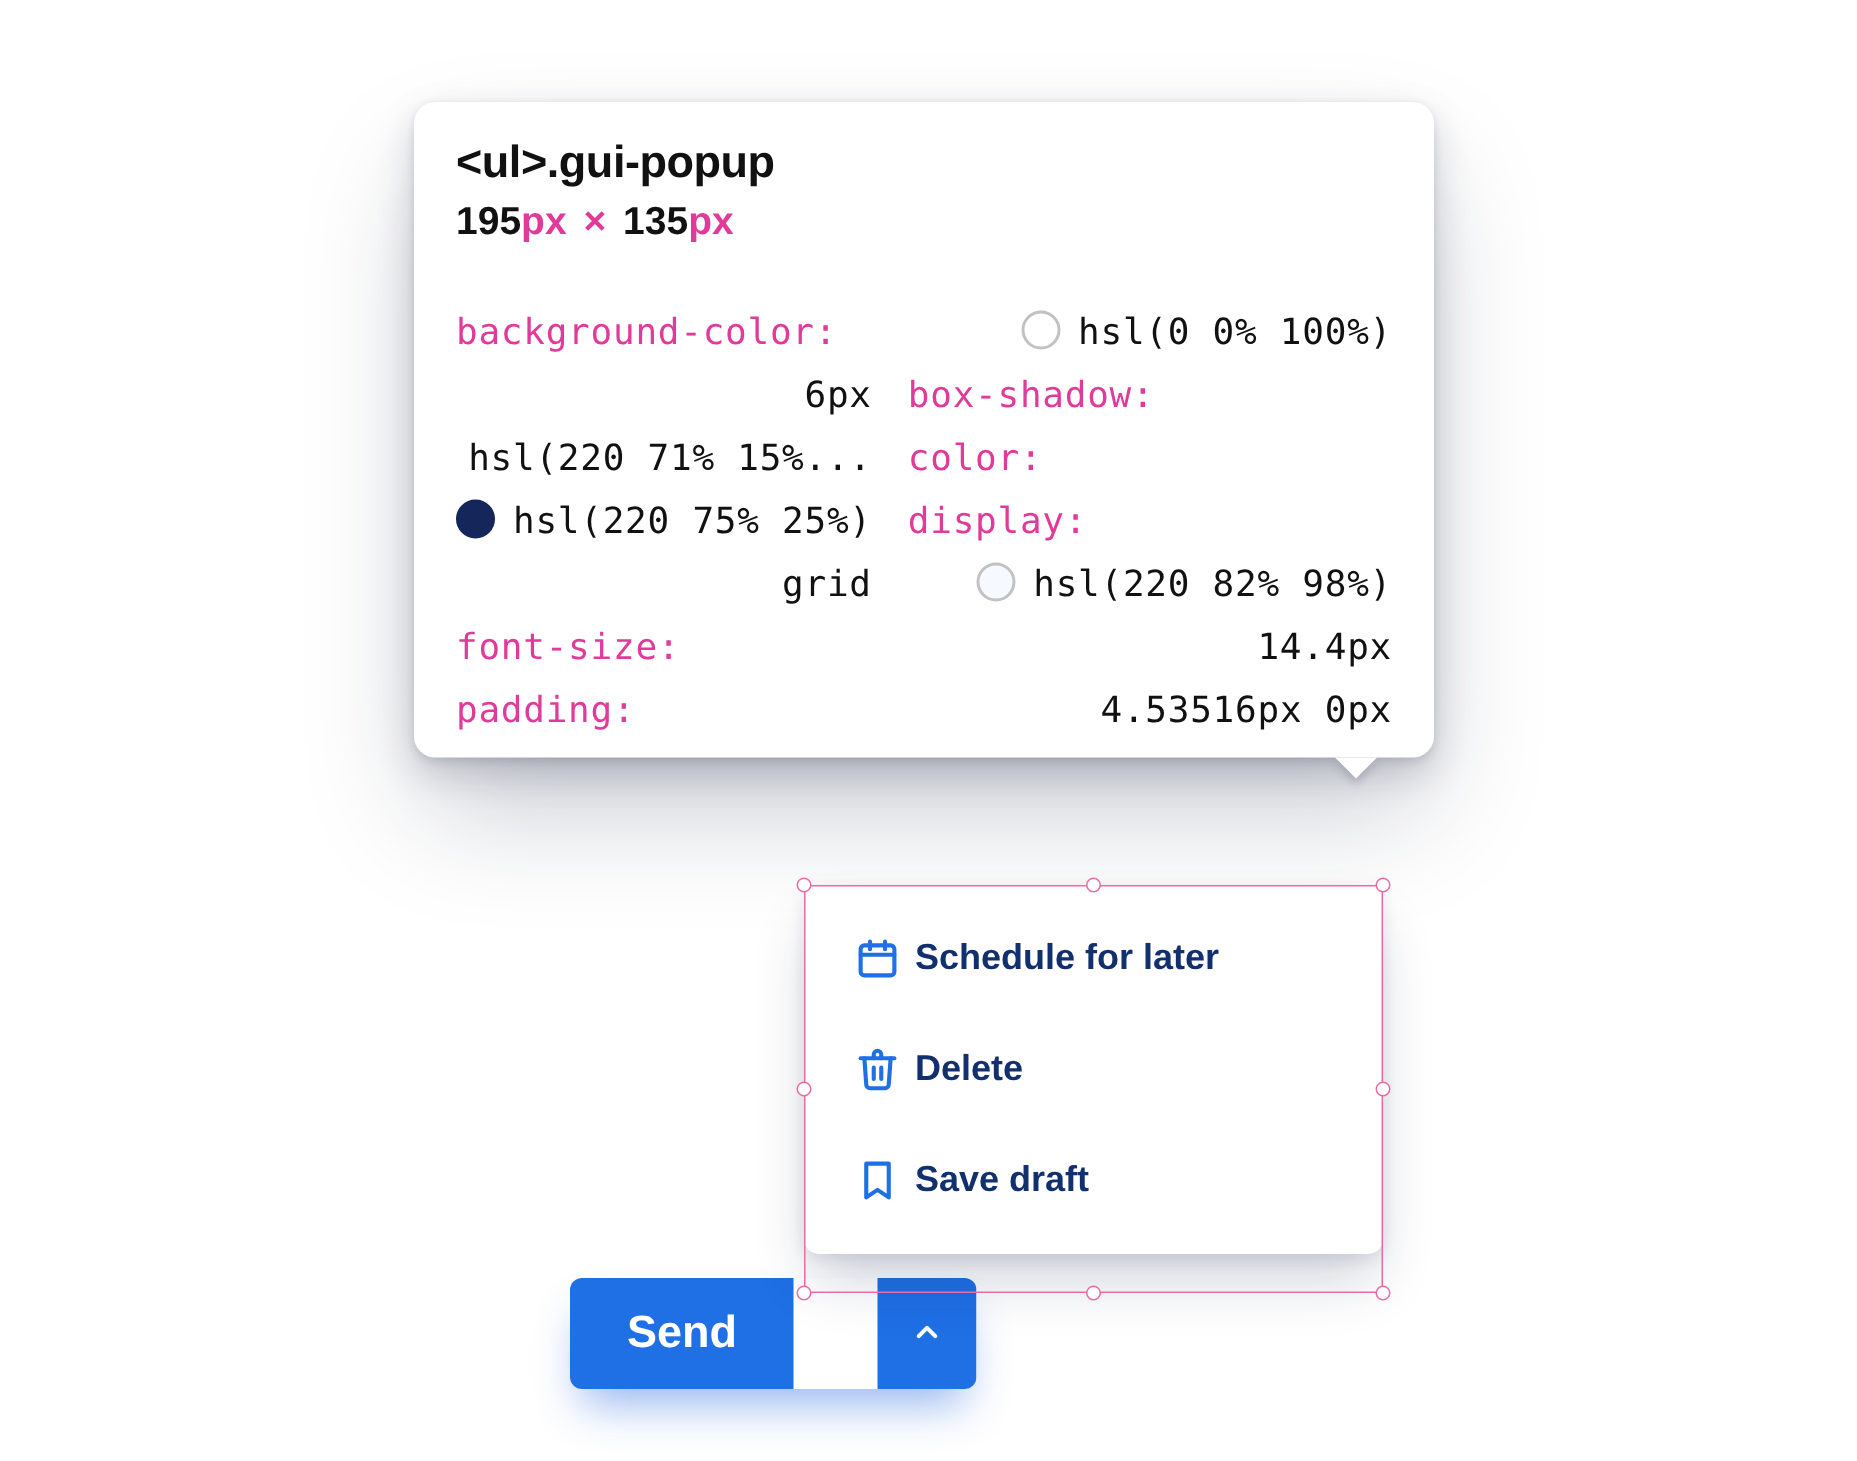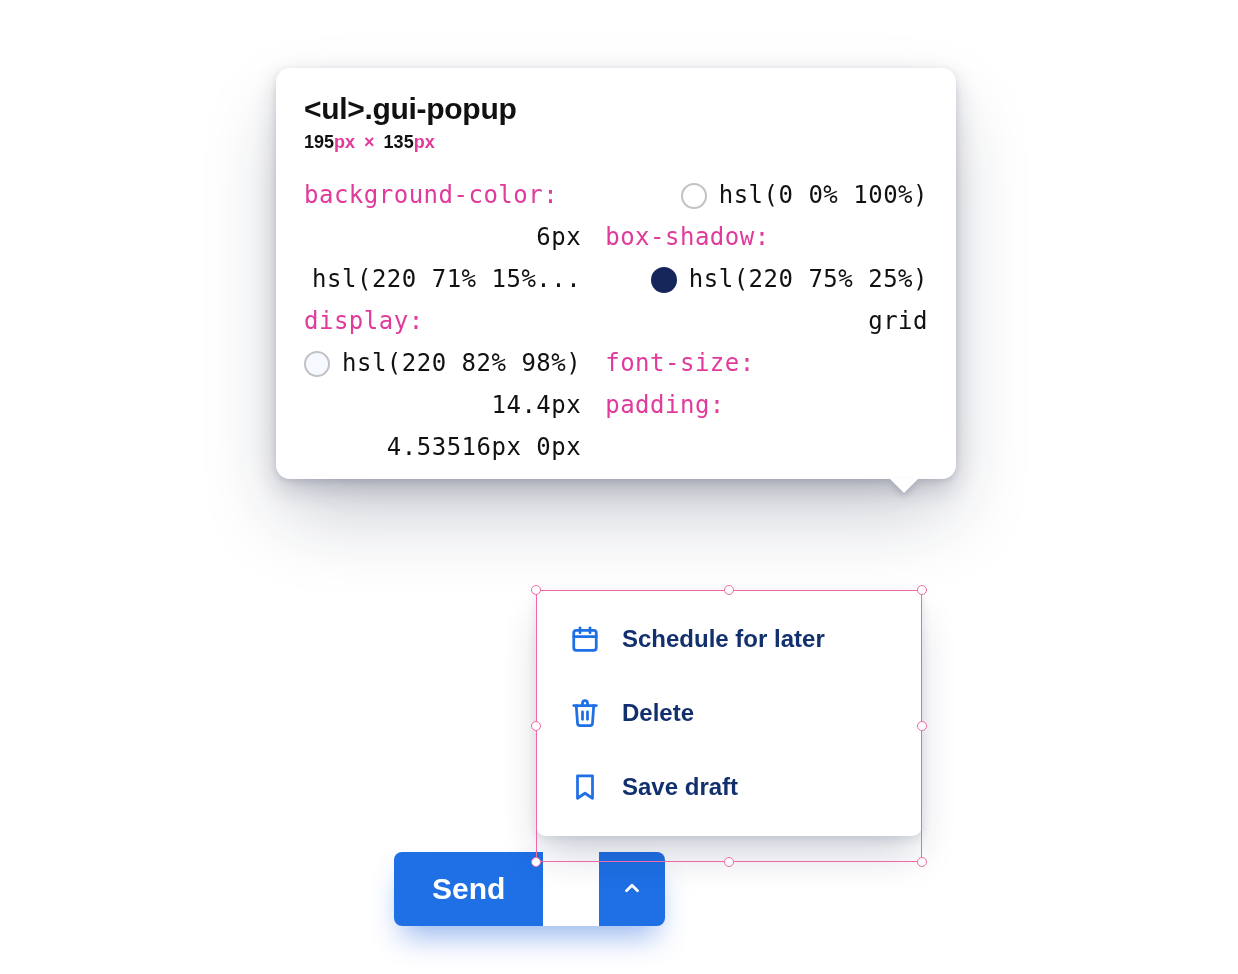--- a/index.html
+++ b/index.html
@@ -33,60 +33,60 @@
     filter: drop-shadow(0 4px 3px rgba(20,30,60,0.18));
   }
   .tip-title {
     font-size: 30px;
     font-weight: 800;
     letter-spacing: -0.3px;
     color: #111;
   }
   .tip-dims {
     margin-top: 6px;
-    font-size: 18px;
+    font-size: 26px;
     font-weight: 600;
   }
   .tip-dims .px { color: #e03a9a; }
   .tip-dims .times { color: #e03a9a; margin: 0 4px; }
   .props {
-    margin-top: 28px;
+    margin-top: 44px;
     display: grid;
     grid-template-columns: max-content 1fr;
     row-gap: 14px;
     column-gap: 24px;
     align-items: center;
     font-family: ui-monospace, SFMono-Regular, Menlo, Consolas, monospace;
     font-size: 24px;
     letter-spacing: 0.5px;
   }
   .prop-key { color: #e03a9a; white-space: nowrap; }
   .prop-key::after { content: ":"; color: #e03a9a; }
   .prop-val {
     color: #111;
     justify-self: end;
     display: flex;
-    align-items: flex-end;
+    align-items: flex-start;
     gap: 12px;
     white-space: nowrap;
   }
   .swatch {
     width: 26px; height: 26px;
     border-radius: 50%;
     border: 2px solid #c2c2c2;
     flex: 0 0 auto;
   }
   .swatch.white { background: #ffffff; }
   .swatch.navy  { background: #14265a; border-color: #14265a; }
   .swatch.pale  { background: #f6f9ff; }
 
   
   .send-wrap {
     position: absolute;
-    left: 394px;
+    left: 380px;
     top: 852px;
     display: flex;
     border-radius: 8px;
     overflow: hidden;
     box-shadow: 0 18px 30px -8px rgba(25,94,220,0.45);
     gap: 27px;
   }
   .send-btn {
     background: #1f6fe5;
     color: #fff;
@@ -132,21 +132,21 @@
     position: absolute;
     width: 10px; height: 10px;
     background: #fff;
     border: 1.6px solid #ef6aa4;
     border-radius: 50%;
     pointer-events: none;
   }
   .popup-item {
     display: flex;
     align-items: center;
-    gap: 22px;
+    gap: 10px;
     padding: 22px 34px;
     font-size: 24px;
     font-weight: 700;
     color: #13306e;
   }
   .popup-item .icn { width: 30px; height: 30px; flex: 0 0 auto; color: #1f6fe5; }
   .popup-item .icn svg { width: 30px; height: 30px; stroke: currentColor; fill: none; stroke-width: 2.2; stroke-linecap: round; stroke-linejoin: round; }
 </style>
 </head>
 <body>
@@ -172,20 +172,21 @@
 
       <span class="prop-val">
         <span>6px</span>
       </span>
 
       <span class="prop-key">box-shadow</span>
       <span class="prop-val">
         <span>hsl(220 71% 15%...</span>
       </span>
 
+      <span class="prop-key">color</span>
       <span class="prop-val">
         <span class="swatch navy"></span>
         <span>hsl(220 75% 25%)</span>
       </span>
 
       <span class="prop-key">display</span>
       <span class="prop-val">
         <span>grid</span>
       </span>
 

